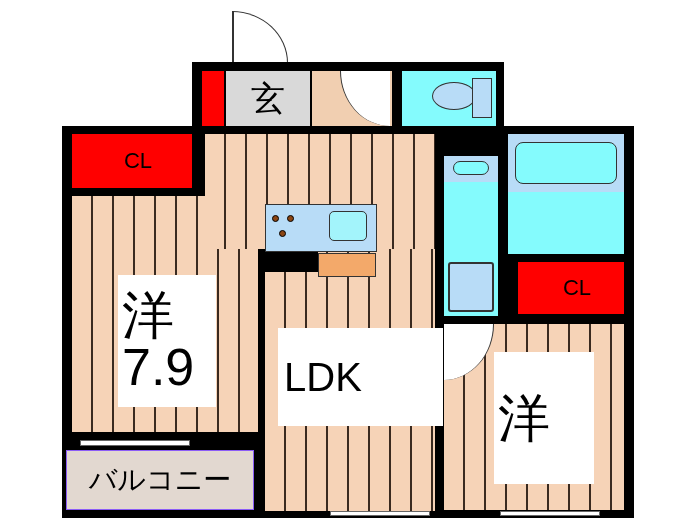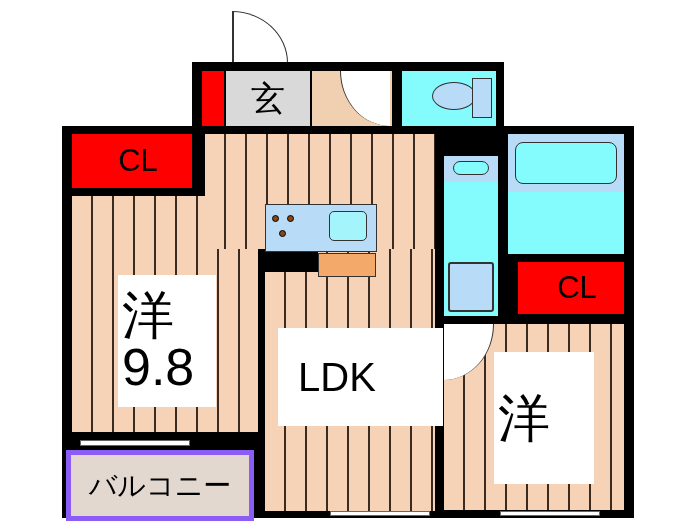--- a/index.html
+++ b/index.html
@@ -6,21 +6,21 @@
   body{width:700px;height:525px;position:relative;overflow:hidden;font-family:"Liberation Sans",sans-serif;}
   .abs{position:absolute;box-sizing:border-box;}
   .wall{background:#000;}
   .floor{background-color:#f6d3b7;background-image:repeating-linear-gradient(90deg,#f6d3b7 0px,#f6d3b7 19px,#3a2a20 19px,#3a2a20 21px);}
   .red{background:#ff0000;}
   .cyan{background:#84fbfd;}
   .lightblue{background:#b8dcf7;}
   .label-box{background:#fff;display:flex;flex-direction:column;justify-content:center;align-items:flex-start;color:#000;line-height:1;}
   .big{font-size:52px;}
   .mid{font-size:40px;}
-  .cl{color:#000;font-size:31px;display:flex;align-items:center;justify-content:center;padding-left:12px;}
+  .cl{color:#000;font-size:22px;display:flex;align-items:center;justify-content:center;padding-left:12px;}
 </style>
 </head>
 <body>
 
 <div class="abs" style="left:232px;top:11px;width:56px;height:52px;border-left:2px solid #333;border-top:1px solid #333;border-top-right-radius:56px 52px;border-right:1px solid #333;background:#fff;"></div>
 
 <div class="abs wall" style="left:192px;top:62px;width:312px;height:70px;"></div>
 
 <div class="abs red" style="left:202px;top:71px;width:22px;height:55px;"></div>
 
@@ -37,36 +37,36 @@
 
 <div class="abs wall" style="left:62px;top:126px;width:572px;height:392px;"></div>
 
 <div class="abs red cl" style="left:72px;top:134px;width:120px;height:54px;">
   <span>CL</span>
 </div>
 
 <div class="abs floor" style="left:72px;top:196px;width:186px;height:236px;"></div>
 <div class="abs label-box" style="left:118px;top:275px;width:98px;height:132px;padding-left:4px;">
   <span class="big">洋</span>
-  <span class="big">9.8</span>
+  <span class="big">7.9</span>
 </div>
 
 <div class="abs floor" style="left:205px;top:134px;width:230px;height:115px;"></div>
 
 <div class="abs floor" style="left:265px;top:249px;width:170px;height:262px;"></div>
 
 <div class="abs lightblue" style="left:265px;top:204px;width:112px;height:48px;border:1px solid #333;"></div>
 <div class="abs" style="left:272px;top:215px;width:7px;height:7px;border-radius:50%;background:#8b4513;border:1px solid #000;"></div>
 <div class="abs" style="left:287px;top:215px;width:7px;height:7px;border-radius:50%;background:#8b4513;border:1px solid #000;"></div>
 <div class="abs" style="left:279px;top:230px;width:7px;height:7px;border-radius:50%;background:#8b4513;border:1px solid #000;"></div>
 <div class="abs" style="left:329px;top:211px;width:38px;height:30px;background:#a3f4fb;border:1px solid #333;border-radius:5px;"></div>
 <div class="abs wall" style="left:258px;top:252px;width:60px;height:20px;"></div>
 <div class="abs" style="left:318px;top:253px;width:58px;height:24px;background:#f3a96a;border:1px solid #333;"></div>
 
-<div class="abs label-box" style="left:278px;top:328px;width:165px;height:98px;padding-left:20px;justify-content:center;">
+<div class="abs label-box" style="left:278px;top:328px;width:165px;height:98px;padding-left:6px;justify-content:center;">
   <span class="mid">LDK</span>
 </div>
 
 <div class="abs cyan" style="left:444px;top:156px;width:54px;height:160px;"></div>
 <div class="abs lightblue" style="left:444px;top:156px;width:54px;height:26px;"></div>
 <div class="abs cyan" style="left:453px;top:161px;width:36px;height:14px;border:1px solid #333;border-radius:8px;"></div>
 <div class="abs lightblue" style="left:448px;top:262px;width:46px;height:50px;border:2px solid #333;border-radius:3px;"></div>
 
 <div class="abs cyan" style="left:508px;top:134px;width:116px;height:120px;"></div>
 <div class="abs lightblue" style="left:508px;top:134px;width:116px;height:58px;"></div>
@@ -75,19 +75,19 @@
 <div class="abs red cl" style="left:518px;top:262px;width:106px;height:52px;">
   <span>CL</span>
 </div>
 
 <div class="abs floor" style="left:444px;top:324px;width:180px;height:186px;"></div>
 <div class="abs" style="left:444px;top:324px;width:50px;height:56px;background:#fff;border-right:1px solid #333;border-bottom-right-radius:50px 56px;"></div>
 <div class="abs label-box" style="left:494px;top:352px;width:100px;height:132px;padding-left:4px;">
   <span class="big">洋</span>
 </div>
 
-<div class="abs" style="left:66px;top:450px;width:188px;height:71px;background:#e2d8d0;border:5px solid #8b5cf6;display:flex;align-items:center;justify-content:center;">
+<div class="abs" style="left:66px;top:450px;width:188px;height:60px;background:#e2d8d0;border:1px solid #8b5cf6;display:flex;align-items:center;justify-content:center;">
   <span style="font-size:28px;color:#000;">バルコニー</span>
 </div>
 
 <div class="abs" style="left:80px;top:440px;width:110px;height:6px;background:#fff;border:1px solid #666;"></div>
 <div class="abs" style="left:330px;top:511px;width:100px;height:5px;background:#fff;border:1px solid #666;"></div>
 <div class="abs" style="left:500px;top:511px;width:100px;height:5px;background:#fff;border:1px solid #666;"></div>
 
 </body></html>

